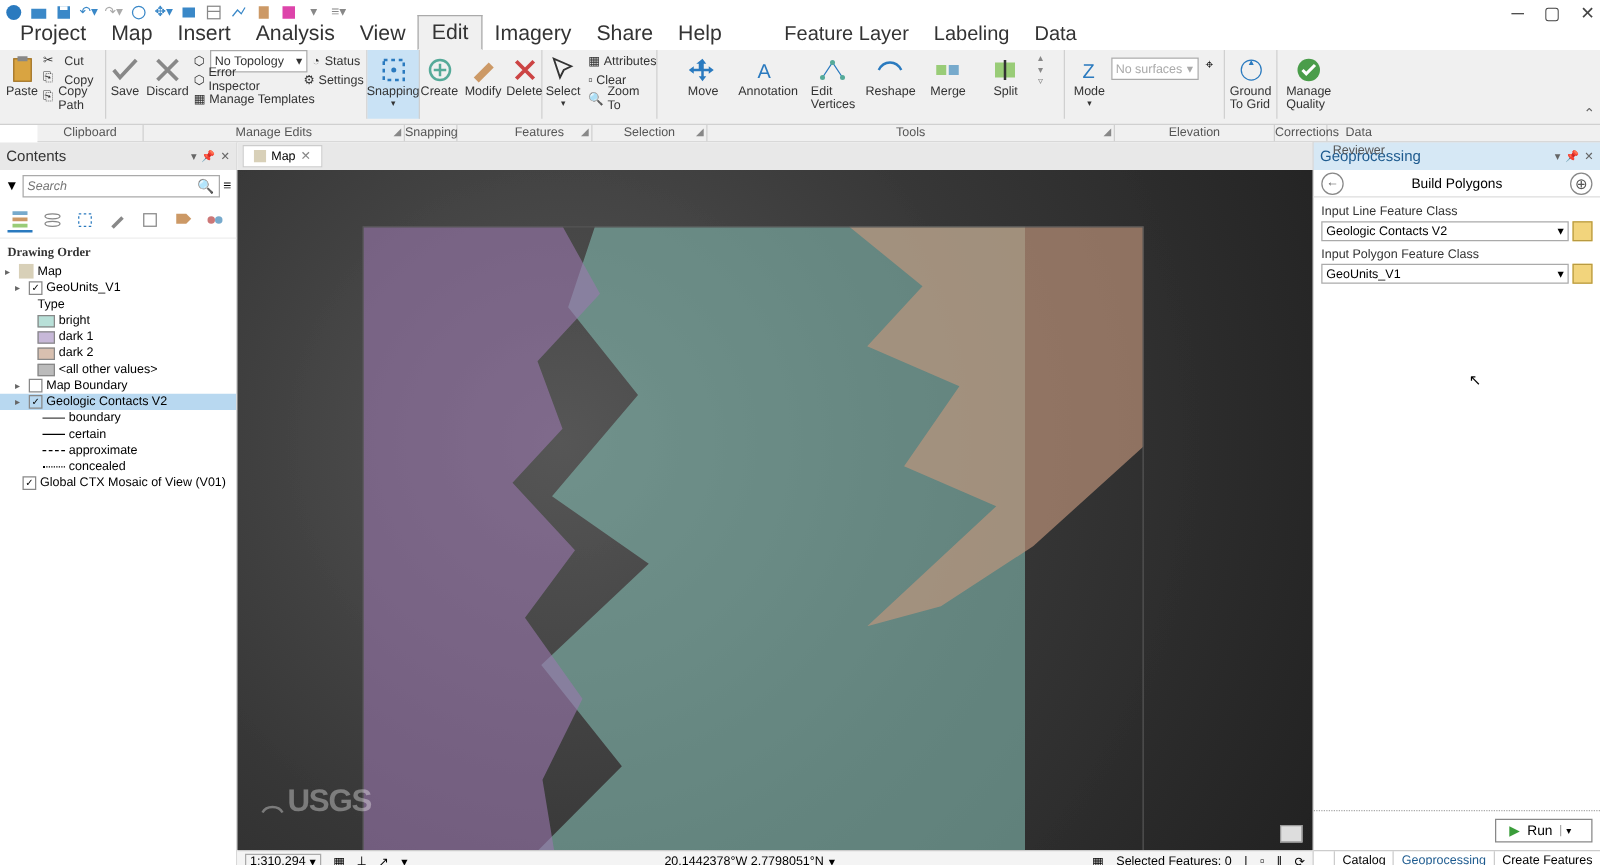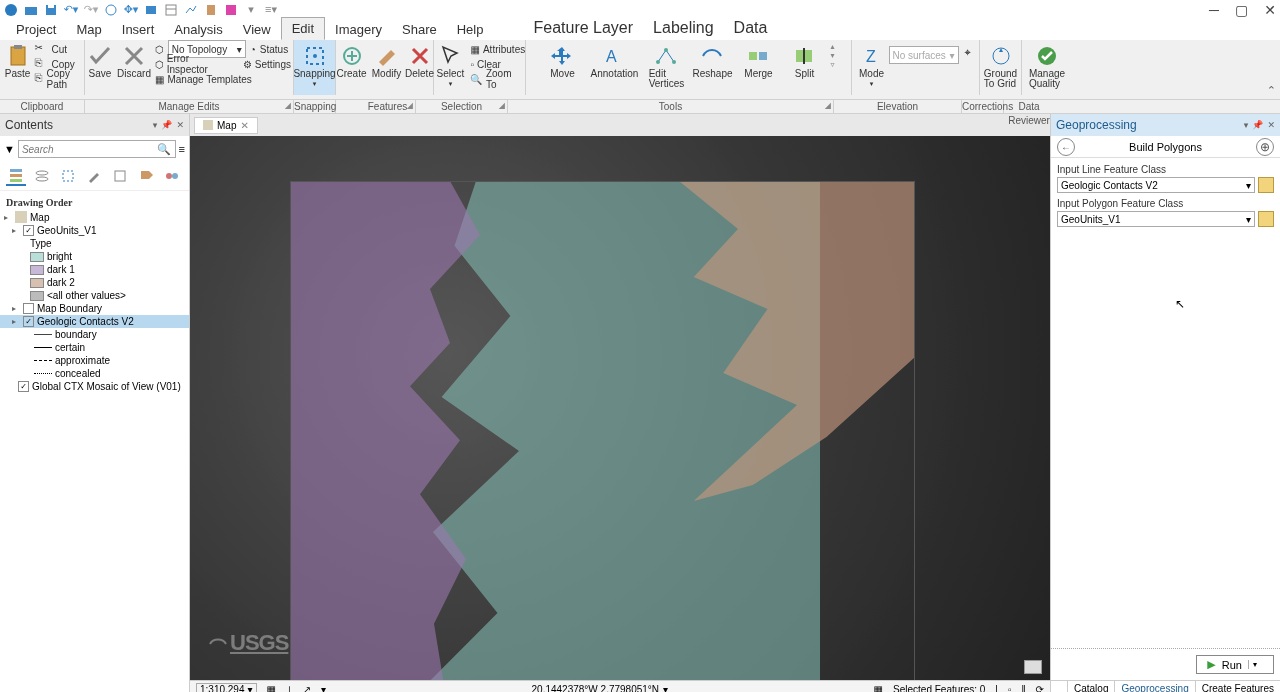--- a/index.html
+++ b/index.html
@@ -7,30 +7,30 @@
 
 
 .titlebar { height: 20px; background: #fff; display: flex; align-items: center; padding: 0 4px; border-bottom: 1px solid #fff; }
 .qat { display: flex; gap: 6px; align-items: center; }
 .qat-icon { width: 14px; height: 14px; display: inline-flex; align-items: center; justify-content: center; }
 .win-controls { position: absolute; right: 4px; top: 2px; display: flex; gap: 16px; }
 .win-btn { font-size: 14px; color: #444; cursor: default; }
 
 
 .main-tabs { height: 20px; display: flex; align-items: flex-end; padding-left: 6px; background: #fff; }
-.main-tab { padding: 3px 10px; font-size: 13px; color: #333; cursor: default; }
+.main-tab { padding: 3px 10px; font-size: 17px; color: #333; cursor: default; }
 .main-tab.active { border: 1px solid #aaa; border-bottom-color: #f0f0f0; background: #f0f0f0; }
 .context-tab { margin-left: auto; padding: 3px 10px; font-size: 16px; color: #333; }
 .context-group { display: flex; }
 
 
 .ribbon { height: 60px; background: #f0f0f0; border-bottom: 1px solid #d0d0d0; display: flex; position: relative; }
 .rgroup { border-right: 1px solid #d0d0d0; display: flex; flex-direction: column; align-items: center; padding: 2px 6px; position: relative; height: 55px; }
 .rgroup-body { display: flex; align-items: flex-start; gap: 2px; height: 40px; }
-.group-labels { height: 14px; background: #f0f0f0; display: flex; font-size: 10px; color: #555; border-bottom: 1px solid #d0d0d0; }
+.group-labels { height: 14px; background: #f0f0f0; display: flex; font-size: 10px; color: #555; border-bottom: 1px solid #d0d0d0; margin-left: 30px; }
 .glabel { text-align: center; border-right: 1px solid #d0d0d0; line-height: 14px; position: relative; }
 .glabel .la { position: absolute; right: 2px; bottom: 0; font-size: 8px; color: #888; }
 .rbig { display: flex; flex-direction: column; align-items: center; width: 40px; font-size: 10px; color: #333; padding-top: 2px; line-height: 10px; }
 .rbig .ricon { width: 24px; height: 24px; margin-bottom: 1px; }
 .rbig.wider { width: 52px; }
 .rrow { display: flex; flex-direction: column; gap: 1px; font-size: 10px; color: #333; }
 .rrow-item { display: flex; align-items: center; gap: 3px; height: 14px; padding: 0 2px; }
 .ricon-sm { width: 14px; height: 14px; display: inline-block; }
 .combo { height: 18px; border: 1px solid #aaa; background: #fff; font-size: 10px; padding: 1px 3px; display: flex; align-items: center; justify-content: space-between; }
 .ribbon-collapse { position: absolute; right: 4px; bottom: 2px; font-size: 11px; color: #666; }
@@ -55,21 +55,21 @@
 .twisty { width: 8px; font-size: 8px; color: #666; }
 .cb { width: 11px; height: 11px; border: 1px solid #888; display: inline-flex; align-items: center; justify-content: center; font-size: 8px; }
 .swatch { width: 14px; height: 10px; border: 1px solid #888; }
 .linesym { width: 18px; height: 0; border-top-width: 1px; }
 
 
 .map-view { flex: 1; display: flex; flex-direction: column; background: #fff; }
 .map-tabs { height: 22px; background: #e8e8e8; display: flex; align-items: center; padding-left: 4px; gap: 4px; }
 .map-tab { background: #fff; border: 1px solid #ccc; padding: 2px 8px; font-size: 10px; display: flex; align-items: center; gap: 4px; }
 .map-canvas { flex: 1; position: relative; background: #4a4a4a; overflow: hidden; }
-.usgs-logo { position: absolute; left: 18px; bottom: 24px; font-family: Georgia, serif; font-size: 22px; font-weight: bold; color: rgba(255,255,255,0.35); letter-spacing: -1px; display: flex; align-items: flex-start; gap: 2px; text-decoration: underline; }
+.usgs-logo { position: absolute; left: 18px; bottom: 24px; font-family: Georgia, serif; font-size: 25px; font-weight: bold; color: rgba(255,255,255,0.35); letter-spacing: -1px; display: flex; align-items: flex-end; gap: 2px; }
 .map-status { height: 18px; background: #f4f4f4; border-top: 1px solid #ccc; display: flex; align-items: center; font-size: 10px; padding: 0 6px; gap: 10px; }
 .scale-box { border: 1px solid #aaa; padding: 0 3px; display: flex; align-items: center; gap: 3px; height: 14px; }
 
 
 .gp-pane { width: 230px; border-left: 1px solid #ccc; display: flex; flex-direction: column; }
 .gp-header { height: 22px; background: #d6e8f5; display: flex; align-items: center; padding: 0 5px; font-size: 12px; color: #1e5b8f; }
 .gp-header .hctrl { margin-left: auto; display: flex; gap: 4px; font-size: 9px; color: #666; }
 .gp-toolrow { height: 22px; display: flex; align-items: center; border-bottom: 1px solid #ddd; padding: 0 6px; }
 .gp-back { width: 18px; height: 18px; border: 1px solid #888; border-radius: 9px; display: flex; align-items: center; justify-content: center; font-size: 10px; color: #555; }
 .gp-title { flex: 1; text-align: center; font-size: 11px; }
@@ -404,21 +404,21 @@
 Quality</span>
     </div>
   </div>
   <span class="ribbon-collapse">⌃</span>
 </div>
 
 <div class="group-labels">
   <div class="glabel" style="width:85px;">Clipboard</div>
   <div class="glabel" style="width:209px;"><span>Manage Edits</span><span class="la">◢</span></div>
   <div class="glabel" style="width:42px;">Snapping</div>
-  <div class="glabel" style="width:80px;padding-left:24px;"><span>Features</span><span class="la">◢</span></div>
+  <div class="glabel" style="width:108px;padding-left:24px;"><span>Features</span><span class="la">◢</span></div>
   <div class="glabel" style="width:92px;"><span>Selection</span><span class="la">◢</span></div>
   <div class="glabel" style="width:326px;"><span>Tools</span><span class="la">◢</span></div>
   <div class="glabel" style="width:128px;">Elevation</div>
   <div class="glabel" style="width:42px;">Corrections</div>
   <div class="glabel" style="width:50px;border-right:none;">Data Reviewer</div>
 </div>
 
 <div class="main-area">
 
   <div class="contents-pane">

